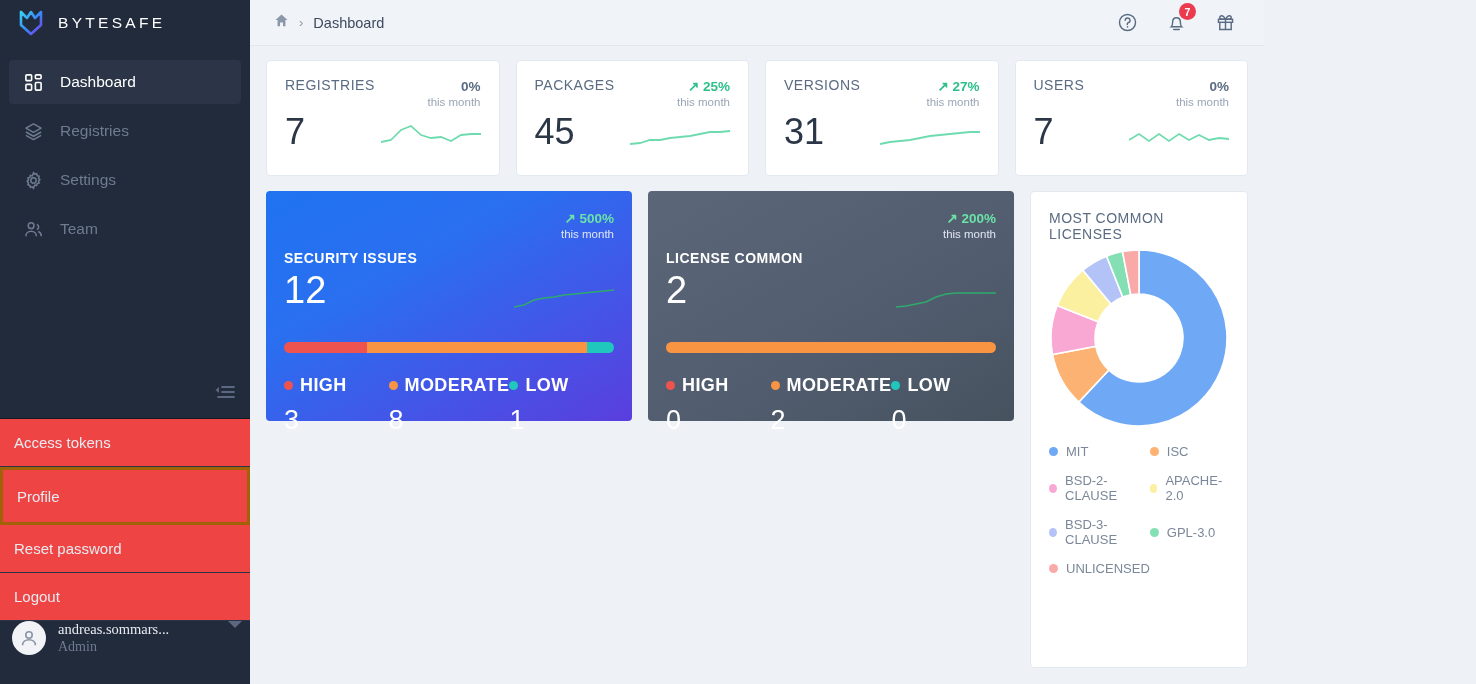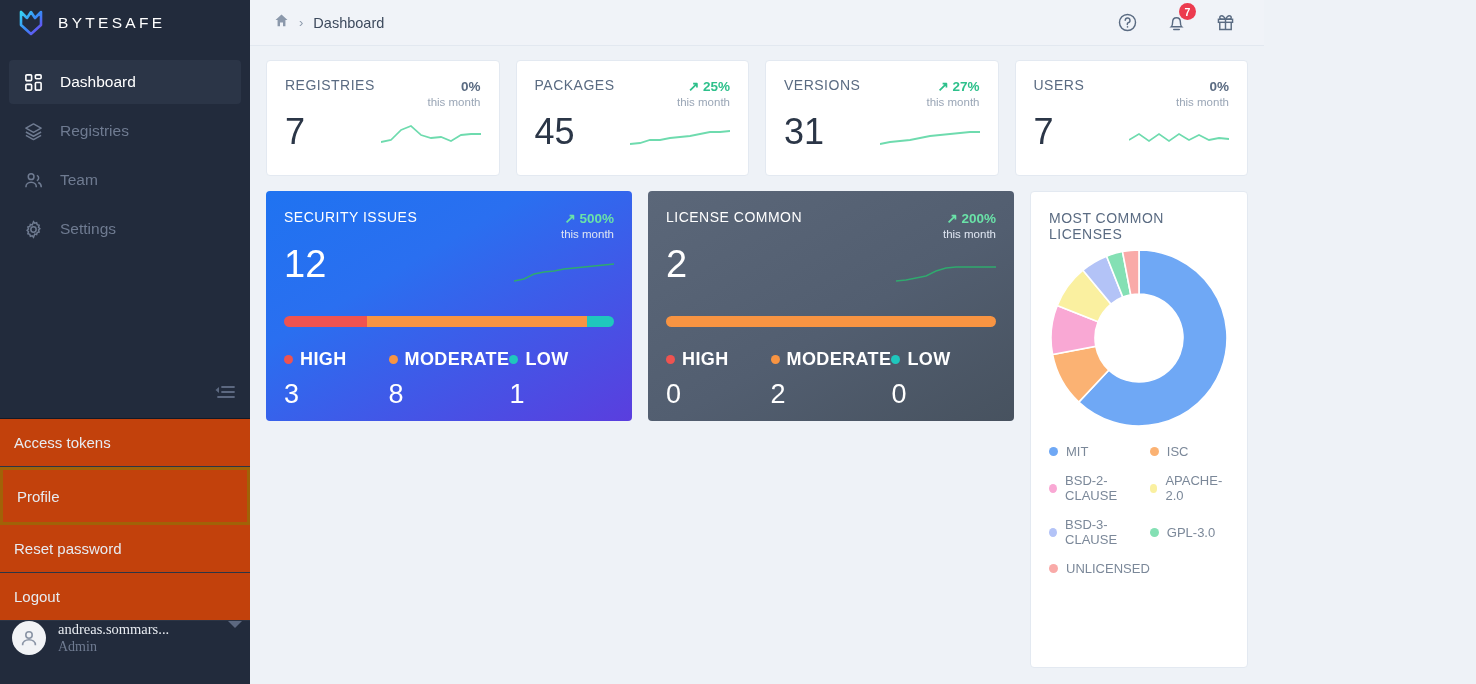--- a/index.html
+++ b/index.html
@@ -40,21 +40,21 @@
 
   .collapse-wrap {
     position: absolute; right: 10px; top: 382px;
     width: 30px; height: 26px; display: flex;
     align-items: center; justify-content: center; cursor: pointer;
   }
 
   .menu-block {
     margin-top: auto;
     border-top: 1px solid #131a26;
-    background: #c2410c;
+    background: #ef4444;
   }
   .menu-item {
     height: 48px; display: flex; align-items: center;
     padding-left: 14px; color: #e7ebf1; font-size: 15px;
     border-bottom: 1px solid #2c3545; cursor: pointer;
   }
   .menu-item.highlight {
     border: 3px solid #a16207; height: 58px;
   }
   .user-row {
@@ -108,21 +108,21 @@
   .stat-pct { font-size: 13.5px; font-weight: 600; color: #5a6b82; }
   .stat-pct.up { color: #2ec08b; }
   .stat-sub { font-size: 11.5px; color: #9aa6b6; margin-top: 1px; }
   .stat-body { display: flex; align-items: flex-end; justify-content: space-between; margin-top: 4px; }
   .stat-value { font-size: 36px; color: #2b3647; font-weight: 400; line-height: 1.1; }
   .spark { width: 100px; height: 34px; }
   .issue { width: 435px; height: 230px; border-radius: 4px; padding: 18px 18px 0 18px; color: #fff; position: relative; }
   .issue.sec { background: linear-gradient(150deg, #1f73f1 0%, #2a6ff0 35%, #5a3ede 100%); }
   .issue.lic { background: linear-gradient(150deg, #5b6779 0%, #525e70 55%, #47525f 100%); }
   .issue-head { display: flex; justify-content: space-between; align-items: flex-start; }
-  .issue-title { font-size: 14px; letter-spacing: .5px; color: #fff; font-weight: 400; }
+  .issue-title { font-size: 14px; letter-spacing: .5px; color: #fff; font-weight: 700; margin-top: 41px; }
   .issue-delta { text-align: right; }
   .issue-pct { font-size: 13.5px; font-weight: 600; color: #6ae2a8; }
   .issue-sub { font-size: 11.5px; color: #dfe6f2; margin-top: 1px; }
   .issue-mid { display: flex; align-items: flex-end; justify-content: space-between; margin-top: 2px; }
   .issue-value { font-size: 38px; font-weight: 300; line-height: 1.2; }
   .issue-spark { width: 100px; height: 34px; }
   .bar { display: flex; height: 11px; border-radius: 6px; overflow: hidden; margin-top: 28px; }
   .bar-seg { height: 11px; }
   .sev-row { display: flex; margin-top: 22px; }
   .sev { flex: 1; }
@@ -178,36 +178,36 @@
             <path d="M10 2 L18 6.5 L10 11 L2 6.5 Z"></path>
               <path d="M2 10.5 L10 15 L18 10.5"></path>
               <path d="M2 14 L10 18.5 L18 14"></path>
           </svg>
         </span>
         <span>Registries</span>
       </div>
       <div class="nav-item">
         <span class="nav-icon">
           <svg width="19" height="19" viewBox="0 0 20 20" fill="none" stroke="currentColor" stroke-width="1.6">
+            <circle cx="10" cy="10" r="2.8"></circle>
+            <path d="M10 1.8l1.3 1.6 2-.5.6 2 2 .7-.6 2 1.4 1.5-1.4 1.5.6 2-2 .7-.6 2-2-.5L10 18.2 8.7 16.6l-2 .5-.6-2-2-.7.6-2L3.3 10.9 4.7 9.4l-.6-2 2-.7.6-2 2 .5z"></path>
+          </svg>
+        </span>
+        <span>Settings</span>
+      </div>
+      <div class="nav-item">
+        <span class="nav-icon">
+          <svg width="19" height="19" viewBox="0 0 20 20" fill="none" stroke="currentColor" stroke-width="1.6">
             <circle cx="7.5" cy="6" r="3"></circle>
               <path d="M2 17c0-3.2 2.5-5.2 5.5-5.2S13 13.8 13 17"></path>
             <path d="M13.5 4.6a3 3 0 0 1 0 5.6"></path>
               <path d="M15 12.2c2 .7 3.2 2.3 3.2 4.8"></path>
           </svg>
         </span>
         <span>Team</span>
-      </div>
-      <div class="nav-item">
-        <span class="nav-icon">
-          <svg width="19" height="19" viewBox="0 0 20 20" fill="none" stroke="currentColor" stroke-width="1.6">
-            <circle cx="10" cy="10" r="2.8"></circle>
-            <path d="M10 1.8l1.3 1.6 2-.5.6 2 2 .7-.6 2 1.4 1.5-1.4 1.5.6 2-2 .7-.6 2-2-.5L10 18.2 8.7 16.6l-2 .5-.6-2-2-.7.6-2L3.3 10.9 4.7 9.4l-.6-2 2-.7.6-2 2 .5z"></path>
-          </svg>
-        </span>
-        <span>Settings</span>
       </div>
     </nav>
 
     <div class="collapse-wrap">
       <span>
         <svg width="22" height="18" viewBox="0 0 22 18" fill="none" stroke="#5c6880" stroke-width="1.8" stroke-linecap="round">
           <path d="M8 3 H20 M8 8 H20 M4 13 H20"></path>
           <path d="M5 3 L1.5 6 L5 9 Z" fill="#5c6880" stroke="none"></path>
         </svg>
       </span>

